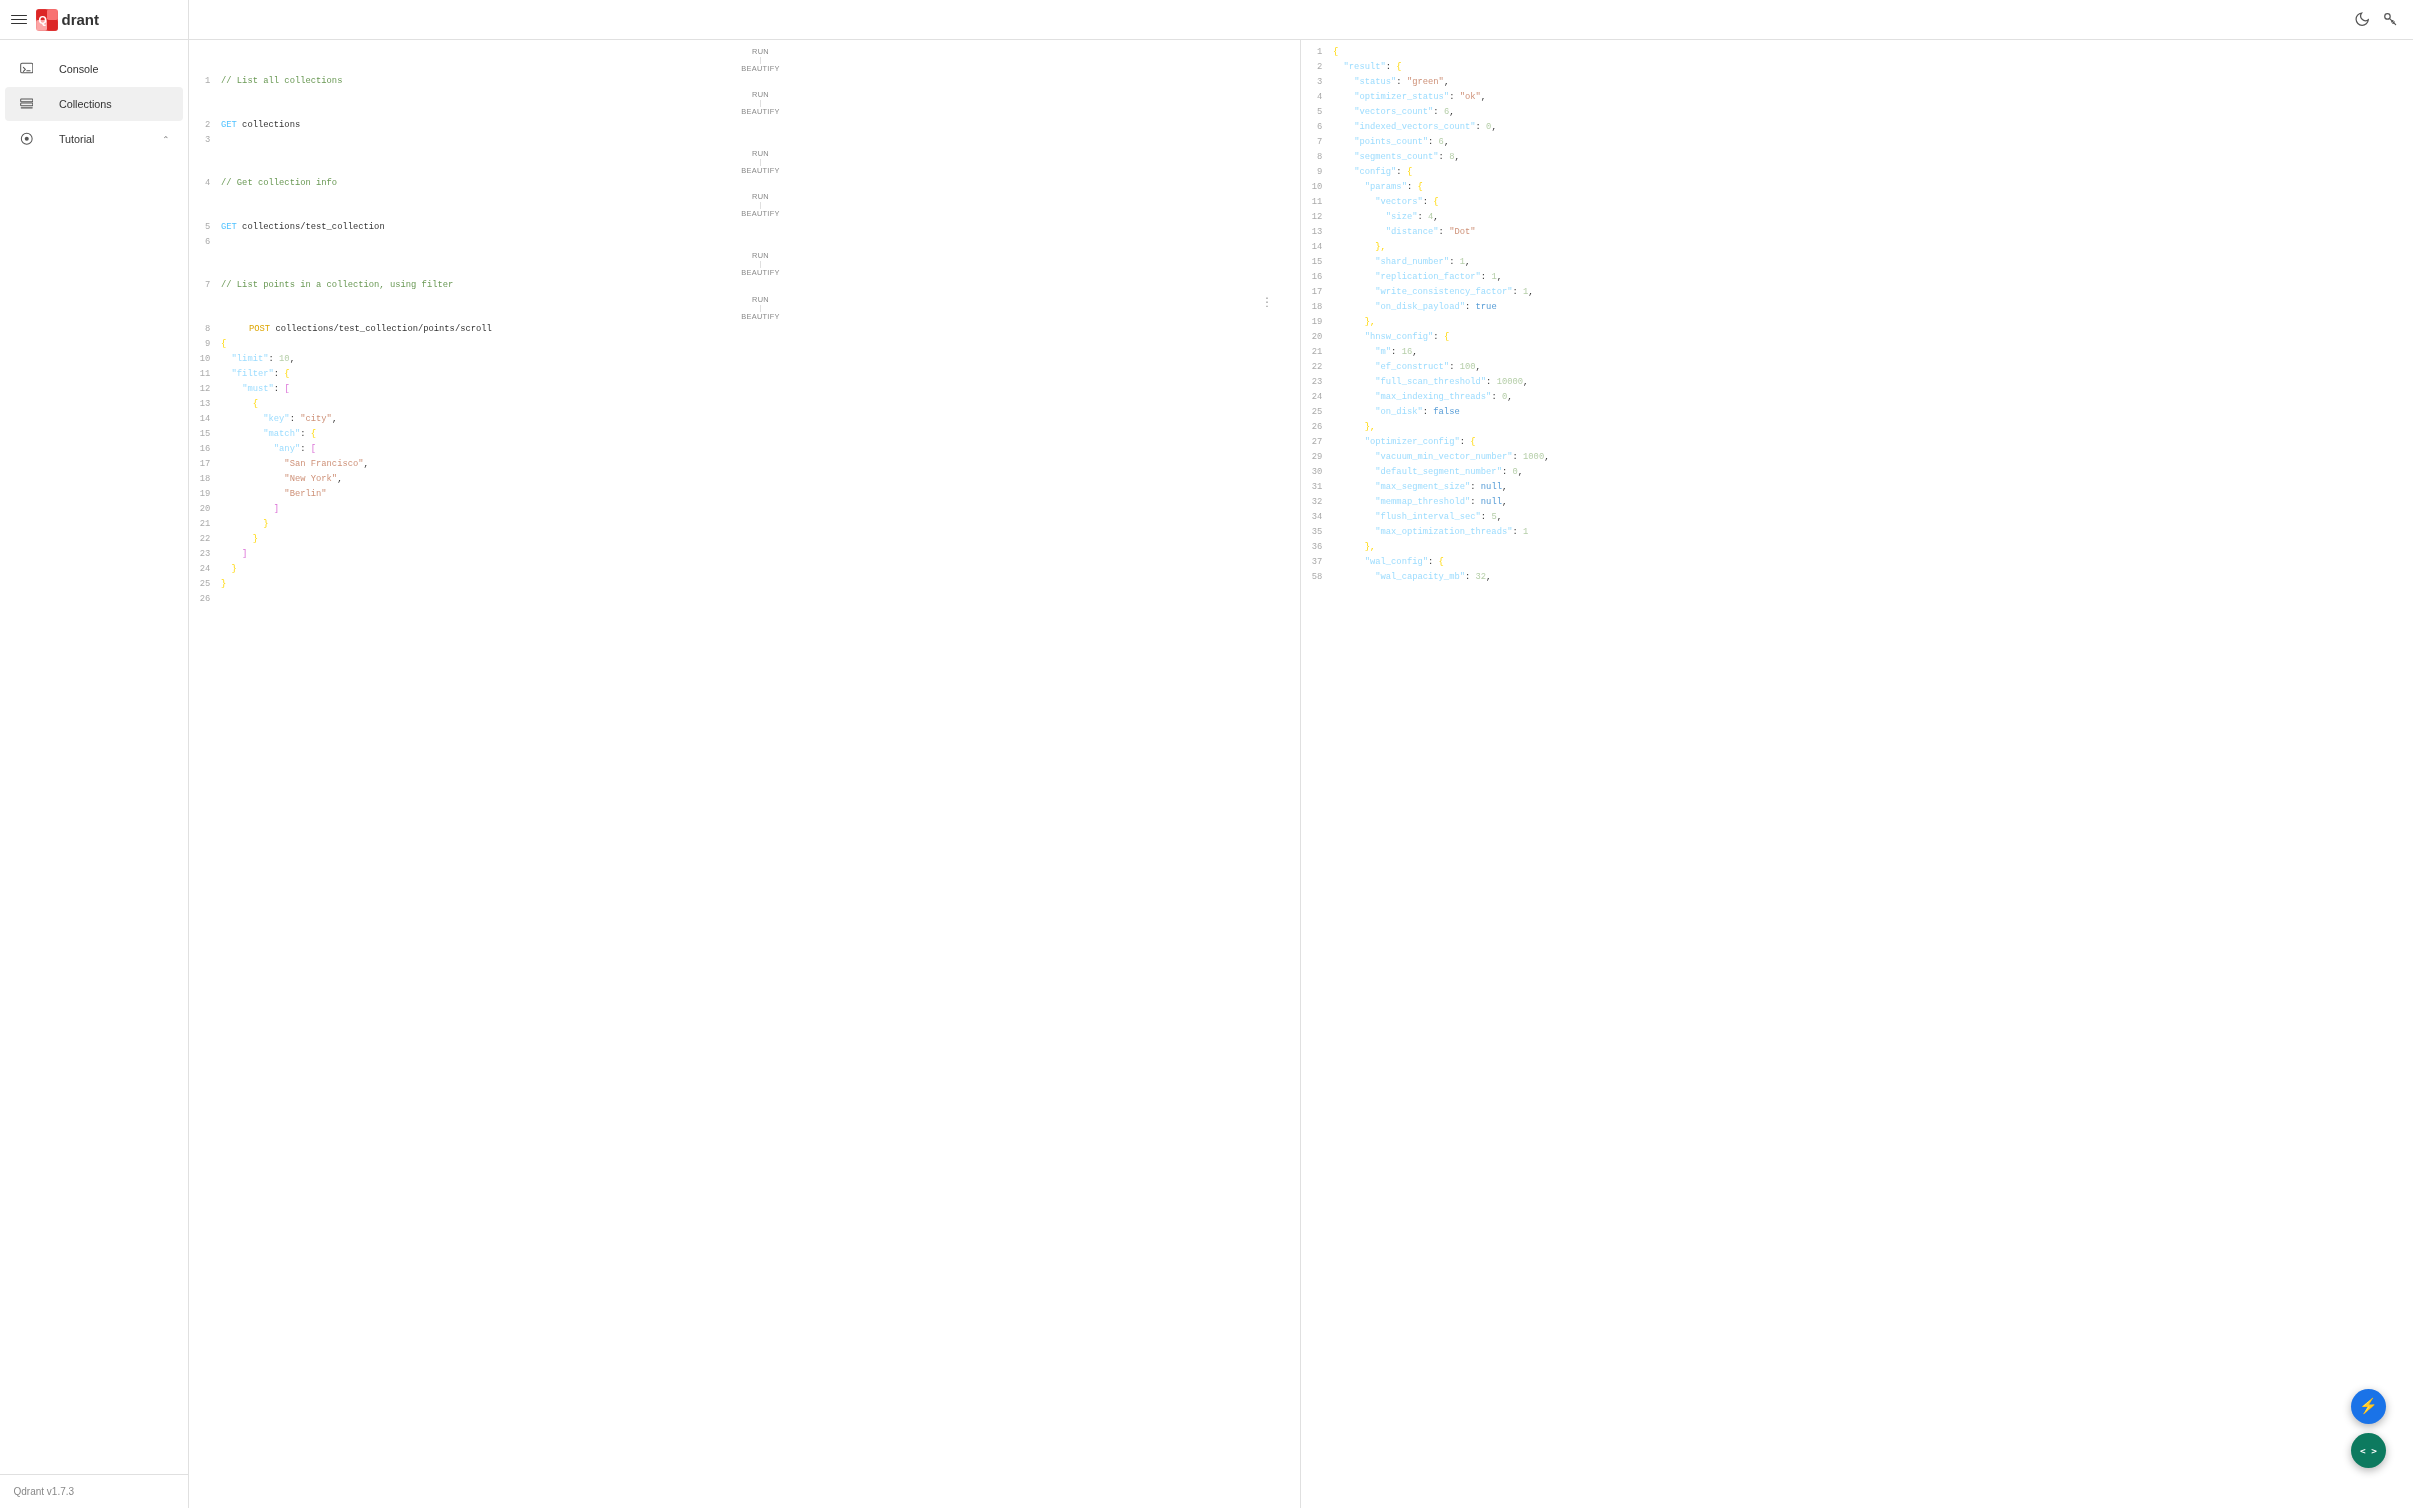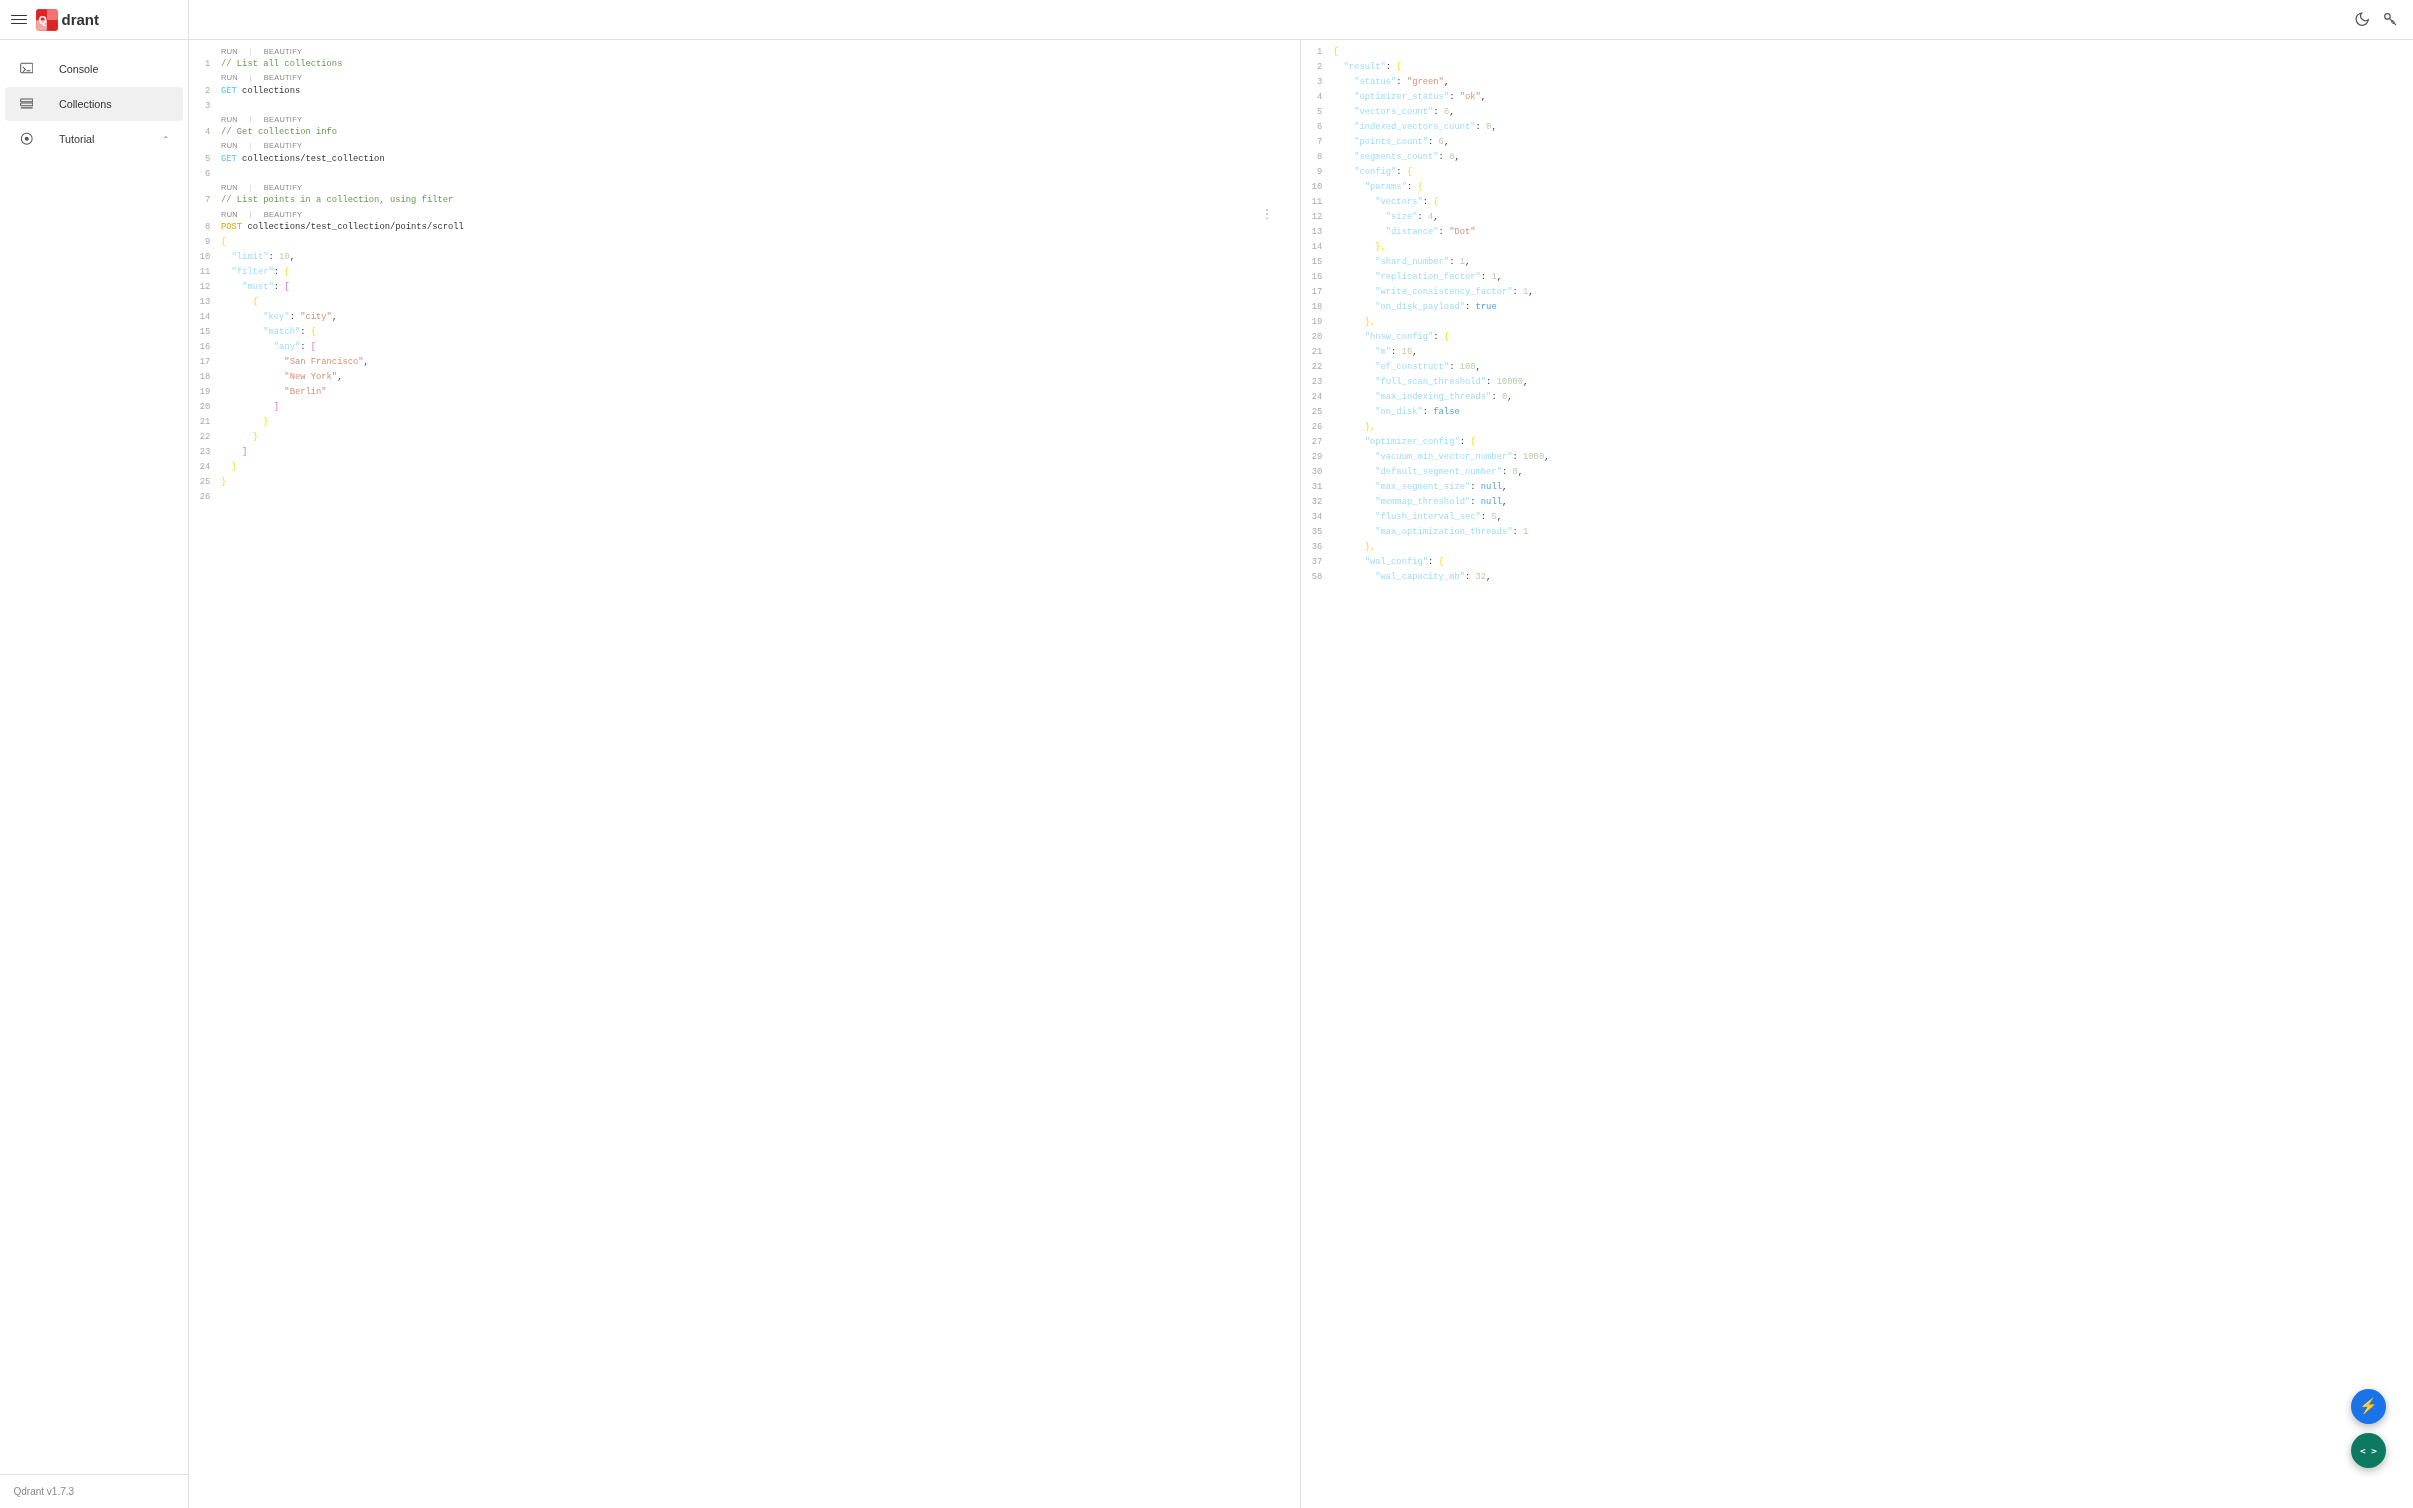--- a/index.html
+++ b/index.html
@@ -198,42 +198,43 @@
       white-space: pre;
       color: #333;
       font-family: 'Courier New', Courier, monospace;
       font-size: 8.8px;
     }
 
     .run-beautify-bar {
       display: flex;
       align-items: center;
       padding: 1.3px 0 1.3px 32px;
-      gap: 8px;
+      gap: 0;
+      flex-direction: column;
     }
 
     .run-link {
       font-size: 7.4px;
       color: #888;
       cursor: pointer;
       font-family: sans-serif;
       text-transform: uppercase;
       letter-spacing: 0.3px;
     }
 
     .separator {
       color: #ccc;
       margin: 0 2.7px;
       font-size: 7.4px;
     }
 
     
     .kw-comment { color: #6a9955; }
     .kw-get { color: #4fc1ff; }
-    .kw-post { color: #dda500; }
+    .kw-post { color: #dda500; margin-left: 28px; }
     .kw-string { color: #ce9178; }
     .kw-key { color: #9cdcfe; }
     .kw-number { color: #b5cea8; }
     .kw-brace { color: #ffd700; }
     .kw-bracket { color: #da70d6; }
 
     
     .res-brace { color: #ffd700; }
     .res-key { color: #9cdcfe; }
     .res-string { color: #ce9178; }

